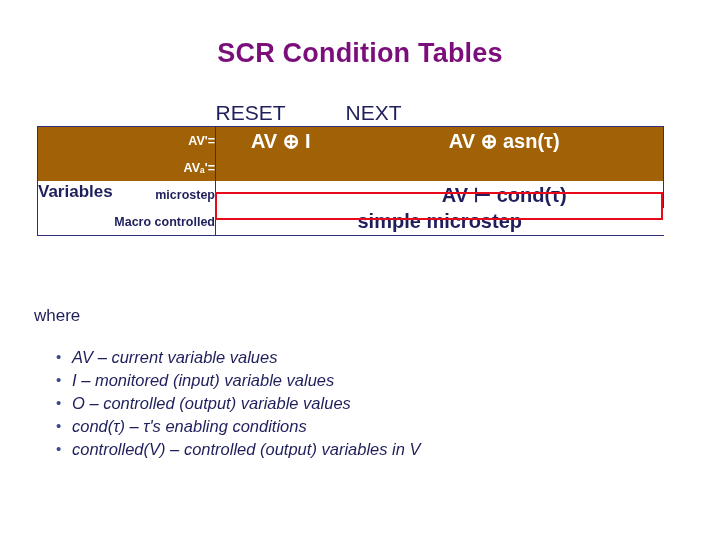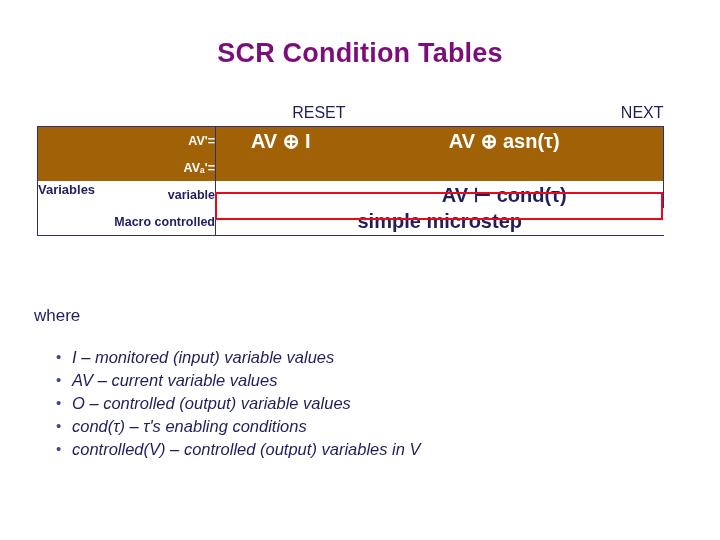--- a/index.html
+++ b/index.html
@@ -42,22 +42,22 @@
     border-collapse: collapse;
     width: 626px;
     table-layout: fixed;
   }
   table.scr td {
     padding: 0;
     vertical-align: middle;
     color: #1f1f5c;
   }
   .hdr-cell {
-    text-align: right;
-    font-size: 16px;
+    text-align: left;
+    font-size: 21px;
     color: #3b3b6d;
     height: 26px;
     border: none;
   }
   .rowlabel {
     text-align: right;
     font-size: 12.5px;
     font-weight: bold;
     color: #1f1f5c;
     padding-right: 7px;
@@ -81,21 +81,21 @@
   .outer-top { border-top: 1.5px solid #2e2e7a; }
   .outer-bottom { border-bottom: 1.5px solid #2e2e7a; }
   .outer-left { border-left: 1.5px solid #2e2e7a; }
   .outer-right { border-right: 1.5px solid #2e2e7a; }
   .sep-bottom { border-bottom: 1.5px solid #2e2e7a; }
 
   .varlabel {
     position: absolute;
     left: 38px;
     top: 182px;
-    font-size: 13px;
+    font-size: 17px;
     font-weight: bold;
     color: #1f1f5c;
   }
 
   
   .redbox {
     position: absolute;
     left: 215px;
     top: 192px;
     width: 448px;
@@ -169,42 +169,42 @@
           <td class="cell band-blue outer-top outer-right" style="color:#ffffff">AV ⊕  asn(τ)</td>
         </tr>
 
         <tr class="r2">
           <td class="rowlabel band-blue outer-left" style="color:#ffffff">AVₐ'=</td>
           <td class="cell band-blue"></td>
           <td class="cell band-blue outer-right"></td>
         </tr>
 
         <tr class="r3">
-          <td class="rowlabel outer-left">variable</td>
+          <td class="rowlabel outer-left">microstep</td>
           <td class="cell"></td>
           <td class="cell outer-right">AV ⊢ cond(τ)</td>
         </tr>
 
 
         <tr class="r5">
           <td class="rowlabel outer-left outer-bottom">Macro controlled</td>
           <td class="cell outer-bottom" colspan="2">simple microstep</td>
         </tr>
       </tbody>
     </table>
   </div>
 
   <div class="varlabel">Variables</div>
   <div class="redbox"></div>
 
   <div class="where">
     <div class="where-head">where</div>
     <ul class="bul">
+      <li>AV – current variable values</li>
       <li>I – monitored (input) variable values</li>
-      <li>AV – current variable values</li>
       <li>O – controlled (output) variable values</li>
     </ul>
     <ul class="bul blk2">
       <li>cond(τ) – τ's enabling conditions</li>
       <li>controlled(V) – controlled (output) variables in V</li>
     </ul>
   </div>
 
 </div>
 

